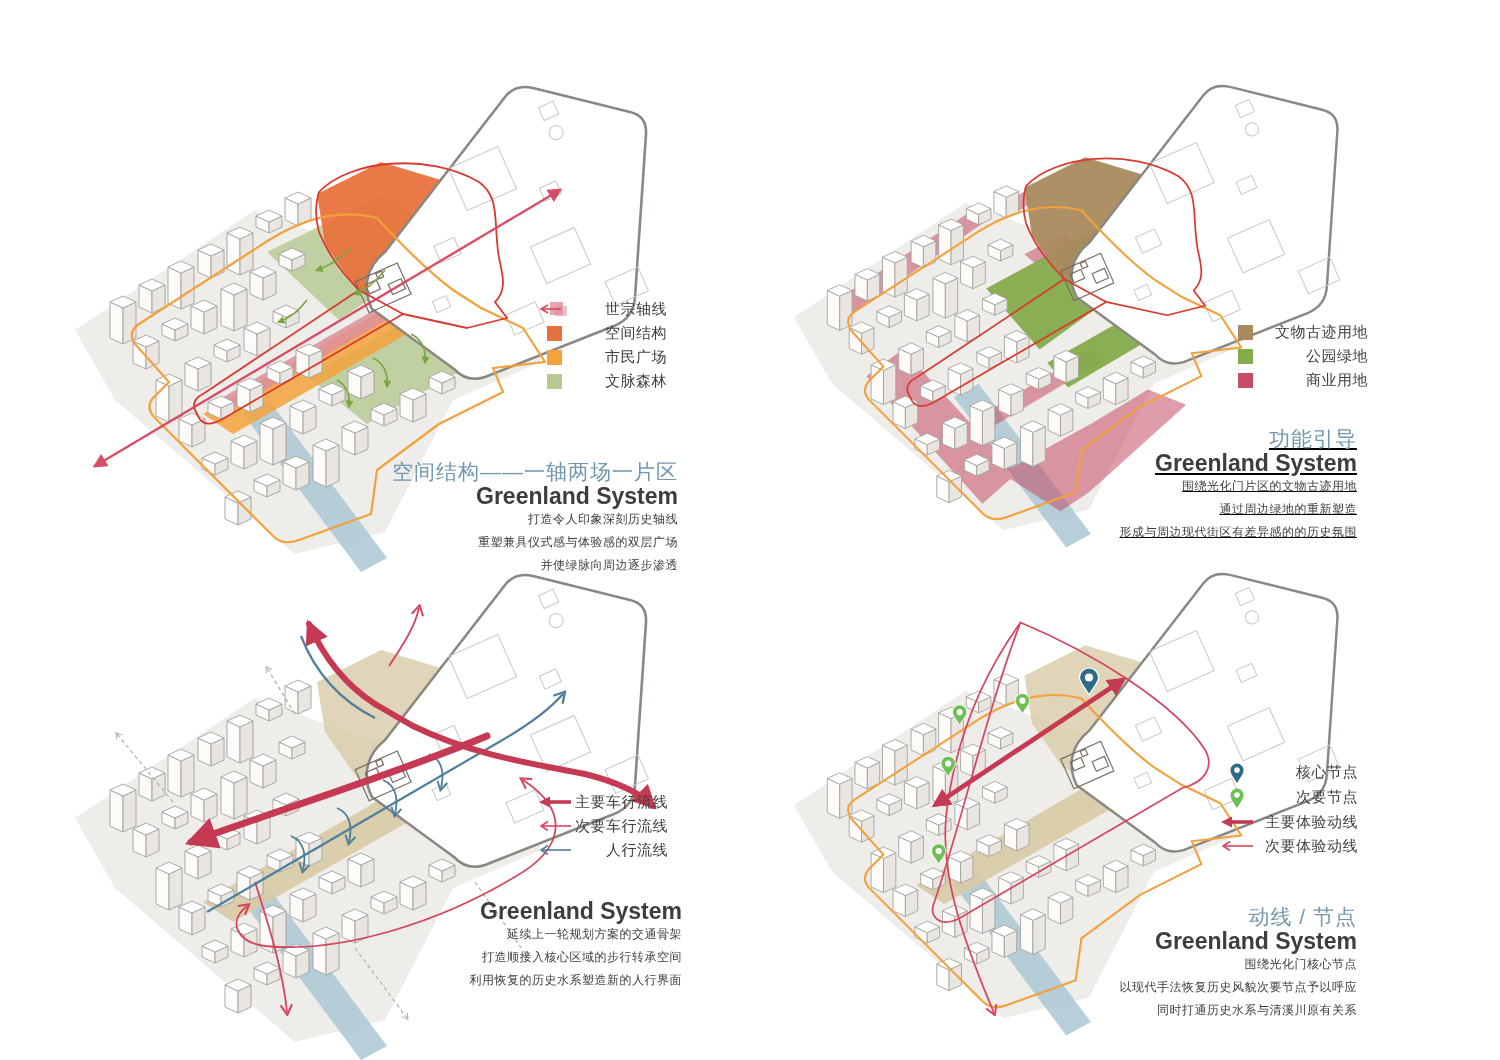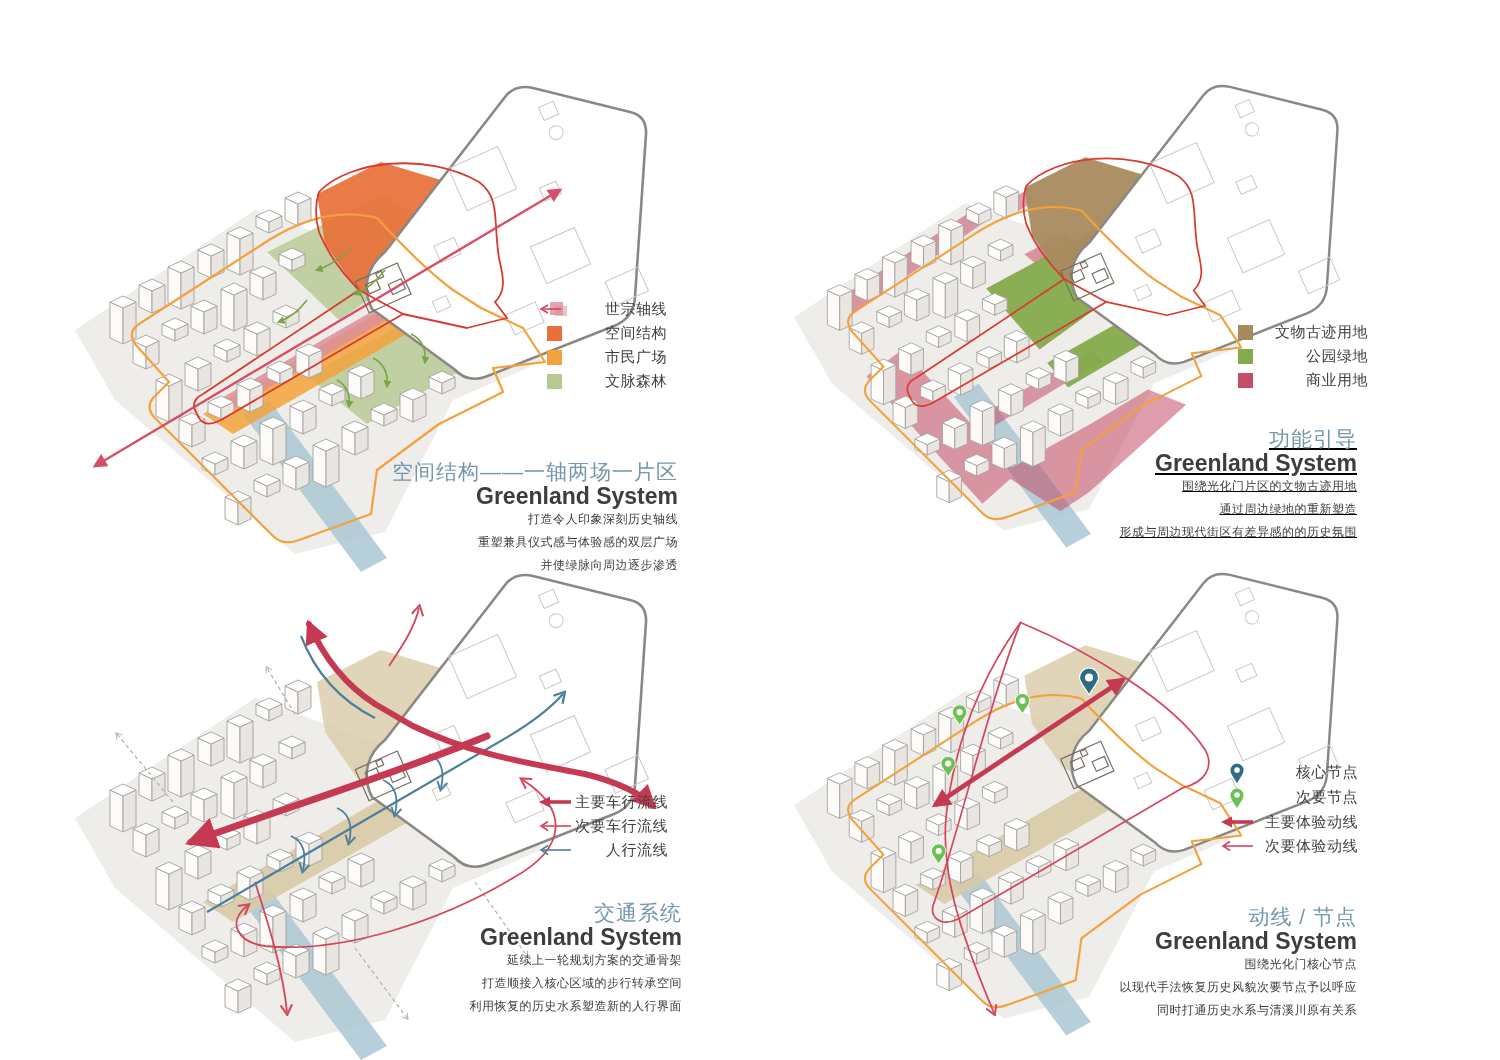--- a/index.html
+++ b/index.html
@@ -392,21 +392,20 @@
 
   <div class="cap" style="top:426px;right:143px;width:340px;text-decoration:underline;">
     <div class="cap-title">功能引导</div>
     <div class="cap-sub">Greenland System</div>
     <div class="cap-line">围绕光化门片区的文物古迹用地</div>
     <div class="cap-line">通过周边绿地的重新塑造</div>
     <div class="cap-line">形成与周边现代街区有差异感的的历史氛围</div>
   </div>
 
   <div class="cap" style="top:900px;right:818px;width:330px;">
-    <div class="cap-title">交通系统</div>
     <div class="cap-sub">Greenland System</div>
     <div class="cap-line">延续上一轮规划方案的交通骨架</div>
     <div class="cap-line">打造顺接入核心区域的步行转承空间</div>
     <div class="cap-line">利用恢复的历史水系塑造新的人行界面</div>
   </div>
 
   <div class="cap" style="top:904px;right:143px;width:340px;">
     <div class="cap-title">动线 / 节点</div>
     <div class="cap-sub">Greenland System</div>
     <div class="cap-line">围绕光化门核心节点</div>

